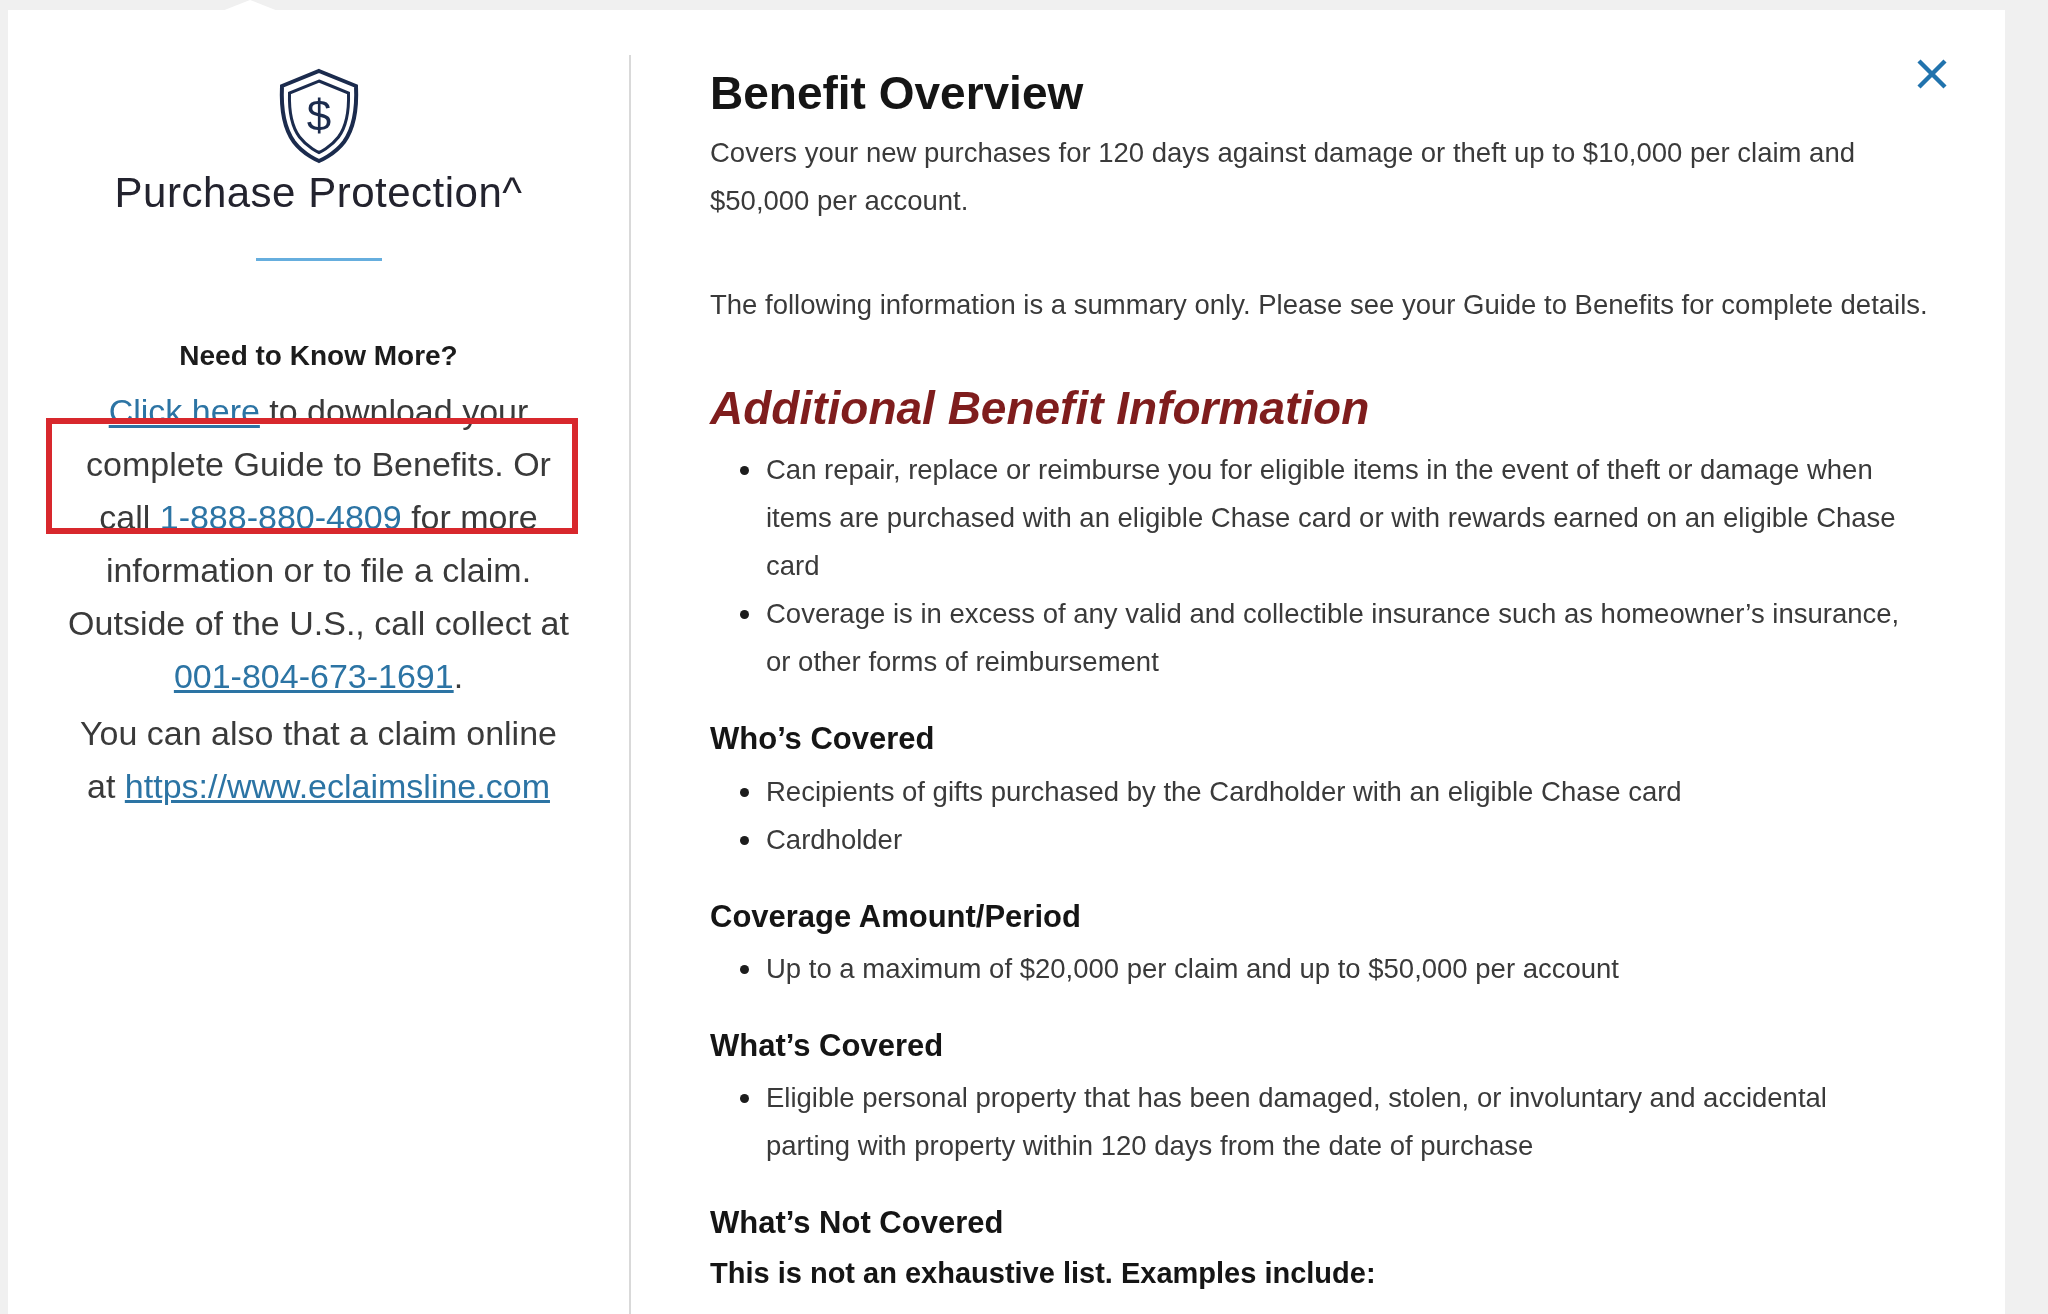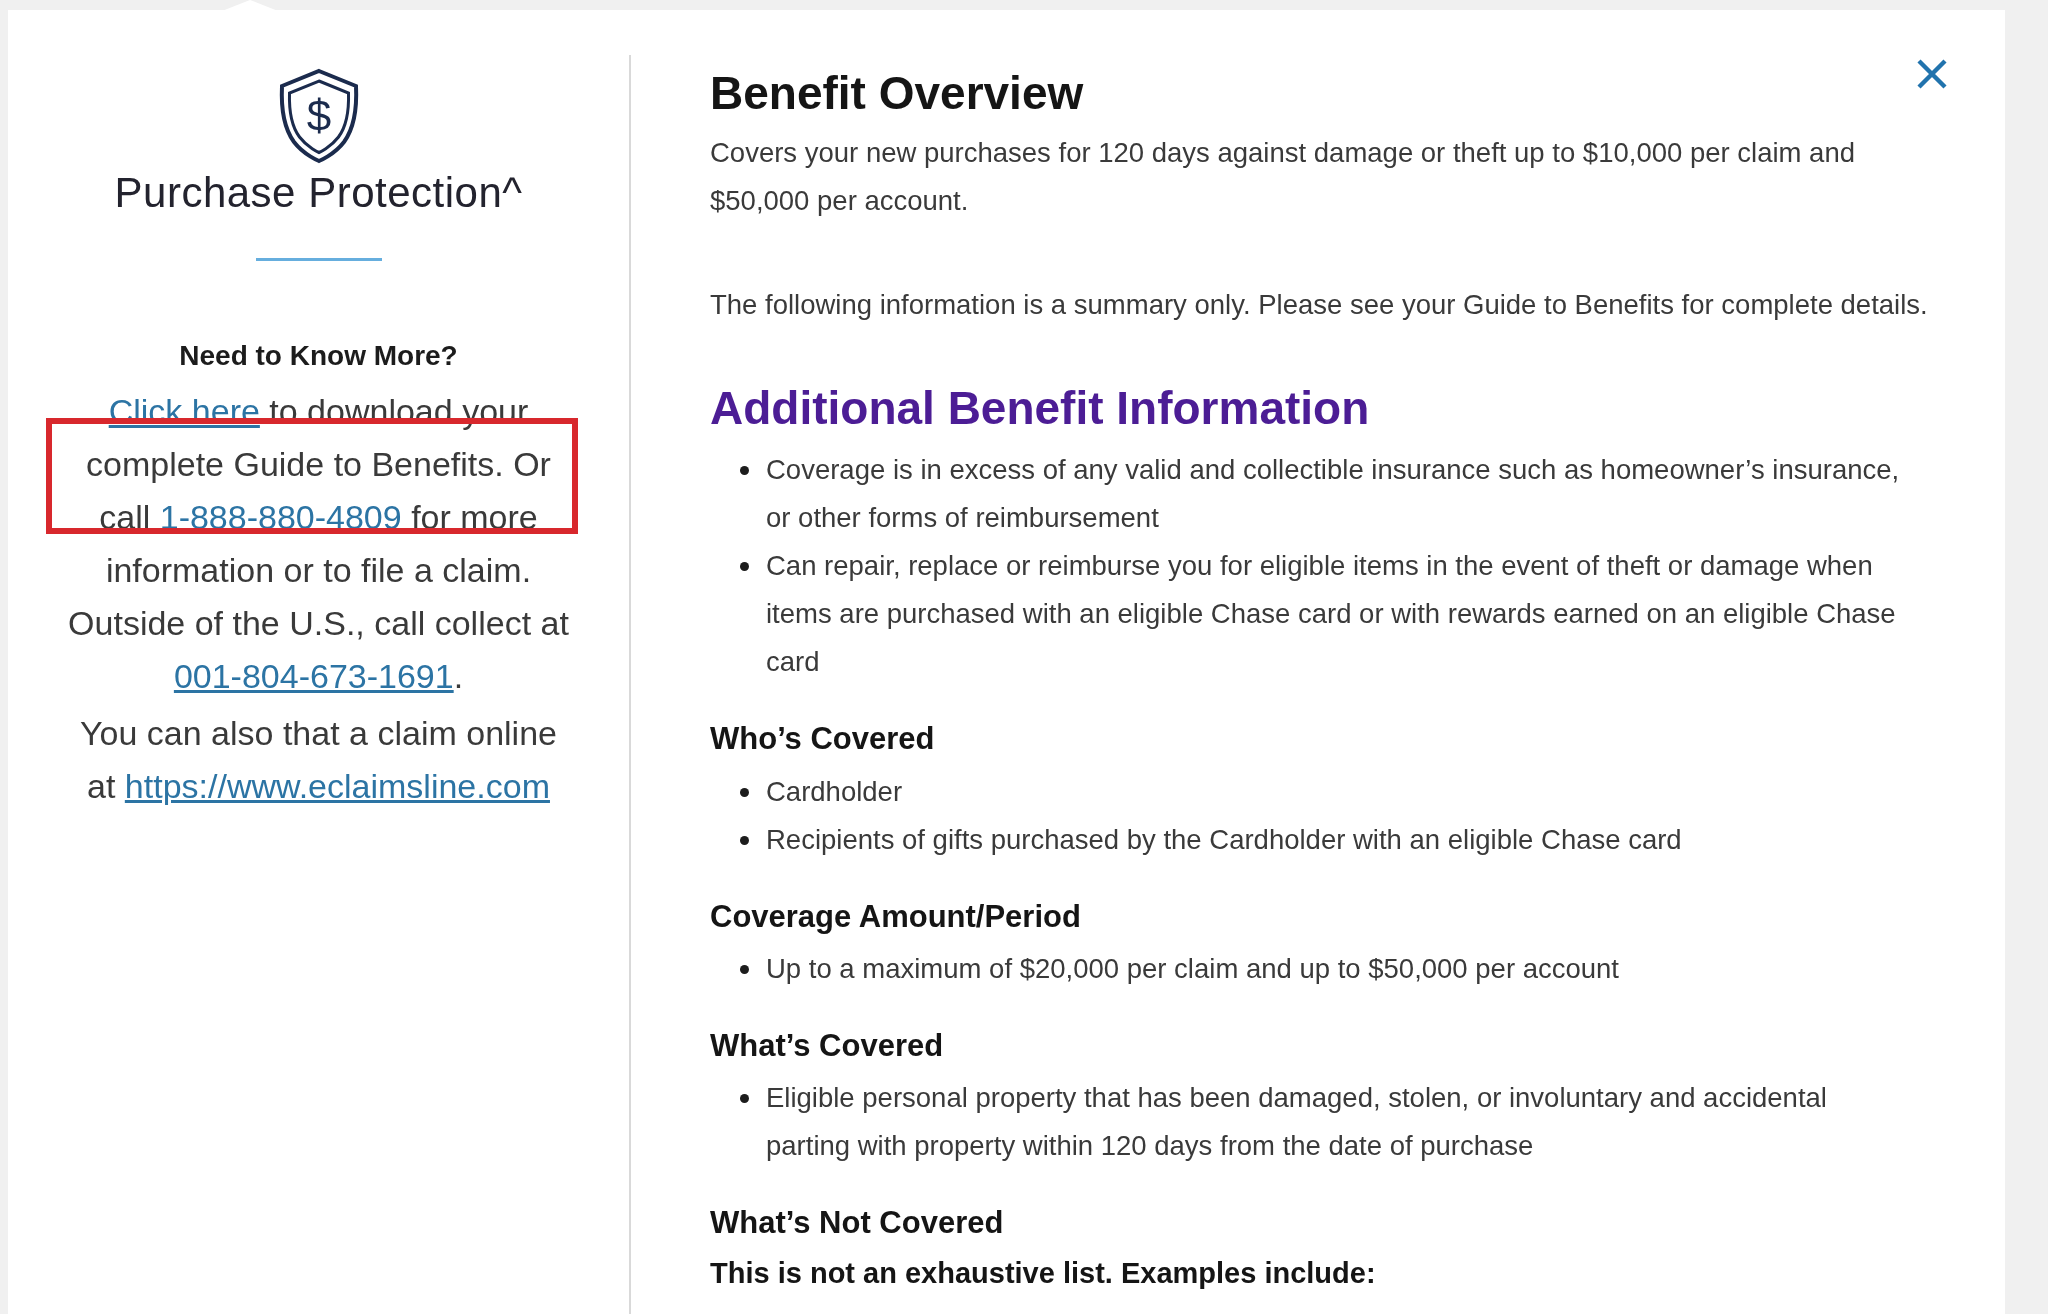--- a/index.html
+++ b/index.html
@@ -44,21 +44,21 @@
   .contact-2{margin-top:4px;}
   a.link{color:#2c74a4;text-decoration:underline;cursor:pointer;}
   
   .main{
     position:absolute;left:702px;top:56px;width:1222px;
   }
   .main h1{
     margin:0 0 8px 0;font-size:46px;line-height:1.2;font-weight:700;color:#151515;
   }
   .main h2{
-    margin:52px 0 0 0;font-size:46px;line-height:1.2;font-weight:700;color:#4c1d95;
+    margin:52px 0 0 0;font-size:46px;line-height:1.2;font-weight:700;color:#7f1d1d;font-style:italic;
   }
   .main h3{
     margin:34px 0 0 0;font-size:31px;line-height:1.2;font-weight:700;color:#151515;
   }
   .p-intro{margin:0;font-size:27.5px;line-height:48px;}
   .p-note{margin:56px 0 0 0;font-size:27.5px;line-height:48px;}
   .p-bold{margin:14px 0 0 0;font-size:29px;line-height:1.3;font-weight:700;color:#151515;}
   .main ul{
     list-style:none;margin:10px 0 0 0;padding:0 30px 0 56px;
   }
@@ -111,27 +111,27 @@
 
     <div class="col-divider"></div>
 
     <div class="main">
       <h1>Benefit Overview</h1>
       <p class="p-intro">Covers your new purchases for 120 days against damage or theft up to $10,000 per claim and $50,000 per account.</p>
       <p class="p-note">The following information is a summary only.  Please see your Guide to Benefits for complete details.</p>
       <div>
           <h2>Additional Benefit Information</h2>
           <ul>
+            <li><span class="dot"></span><span class="li-text">Can repair, replace or reimburse you for eligible items in the event of theft or damage when items are purchased with an eligible Chase card or with rewards earned on an eligible Chase card</span></li>
             <li><span class="dot"></span><span class="li-text">Coverage is in excess of any valid and collectible insurance such as homeowner’s insurance, or other forms of reimbursement</span></li>
-            <li><span class="dot"></span><span class="li-text">Can repair, replace or reimburse you for eligible items in the event of theft or damage when items are purchased with an eligible Chase card or with rewards earned on an eligible Chase card</span></li>
           </ul>
           <h3>Who’s Covered</h3>
           <ul>
+            <li><span class="dot"></span><span class="li-text">Recipients of gifts purchased by the Cardholder with an eligible Chase card</span></li>
             <li><span class="dot"></span><span class="li-text">Cardholder</span></li>
-            <li><span class="dot"></span><span class="li-text">Recipients of gifts purchased by the Cardholder with an eligible Chase card</span></li>
           </ul>
           <h3>Coverage Amount/Period</h3>
           <ul>
             <li><span class="dot"></span><span class="li-text">Up to a maximum of $20,000 per claim and up to $50,000 per account</span></li>
           </ul>
           <h3>What’s Covered</h3>
           <ul>
             <li><span class="dot"></span><span class="li-text">Eligible personal property that has been damaged, stolen, or involuntary and accidental parting with property within 120 days from the date of purchase</span></li>
           </ul>
           <h3>What’s Not Covered</h3>

